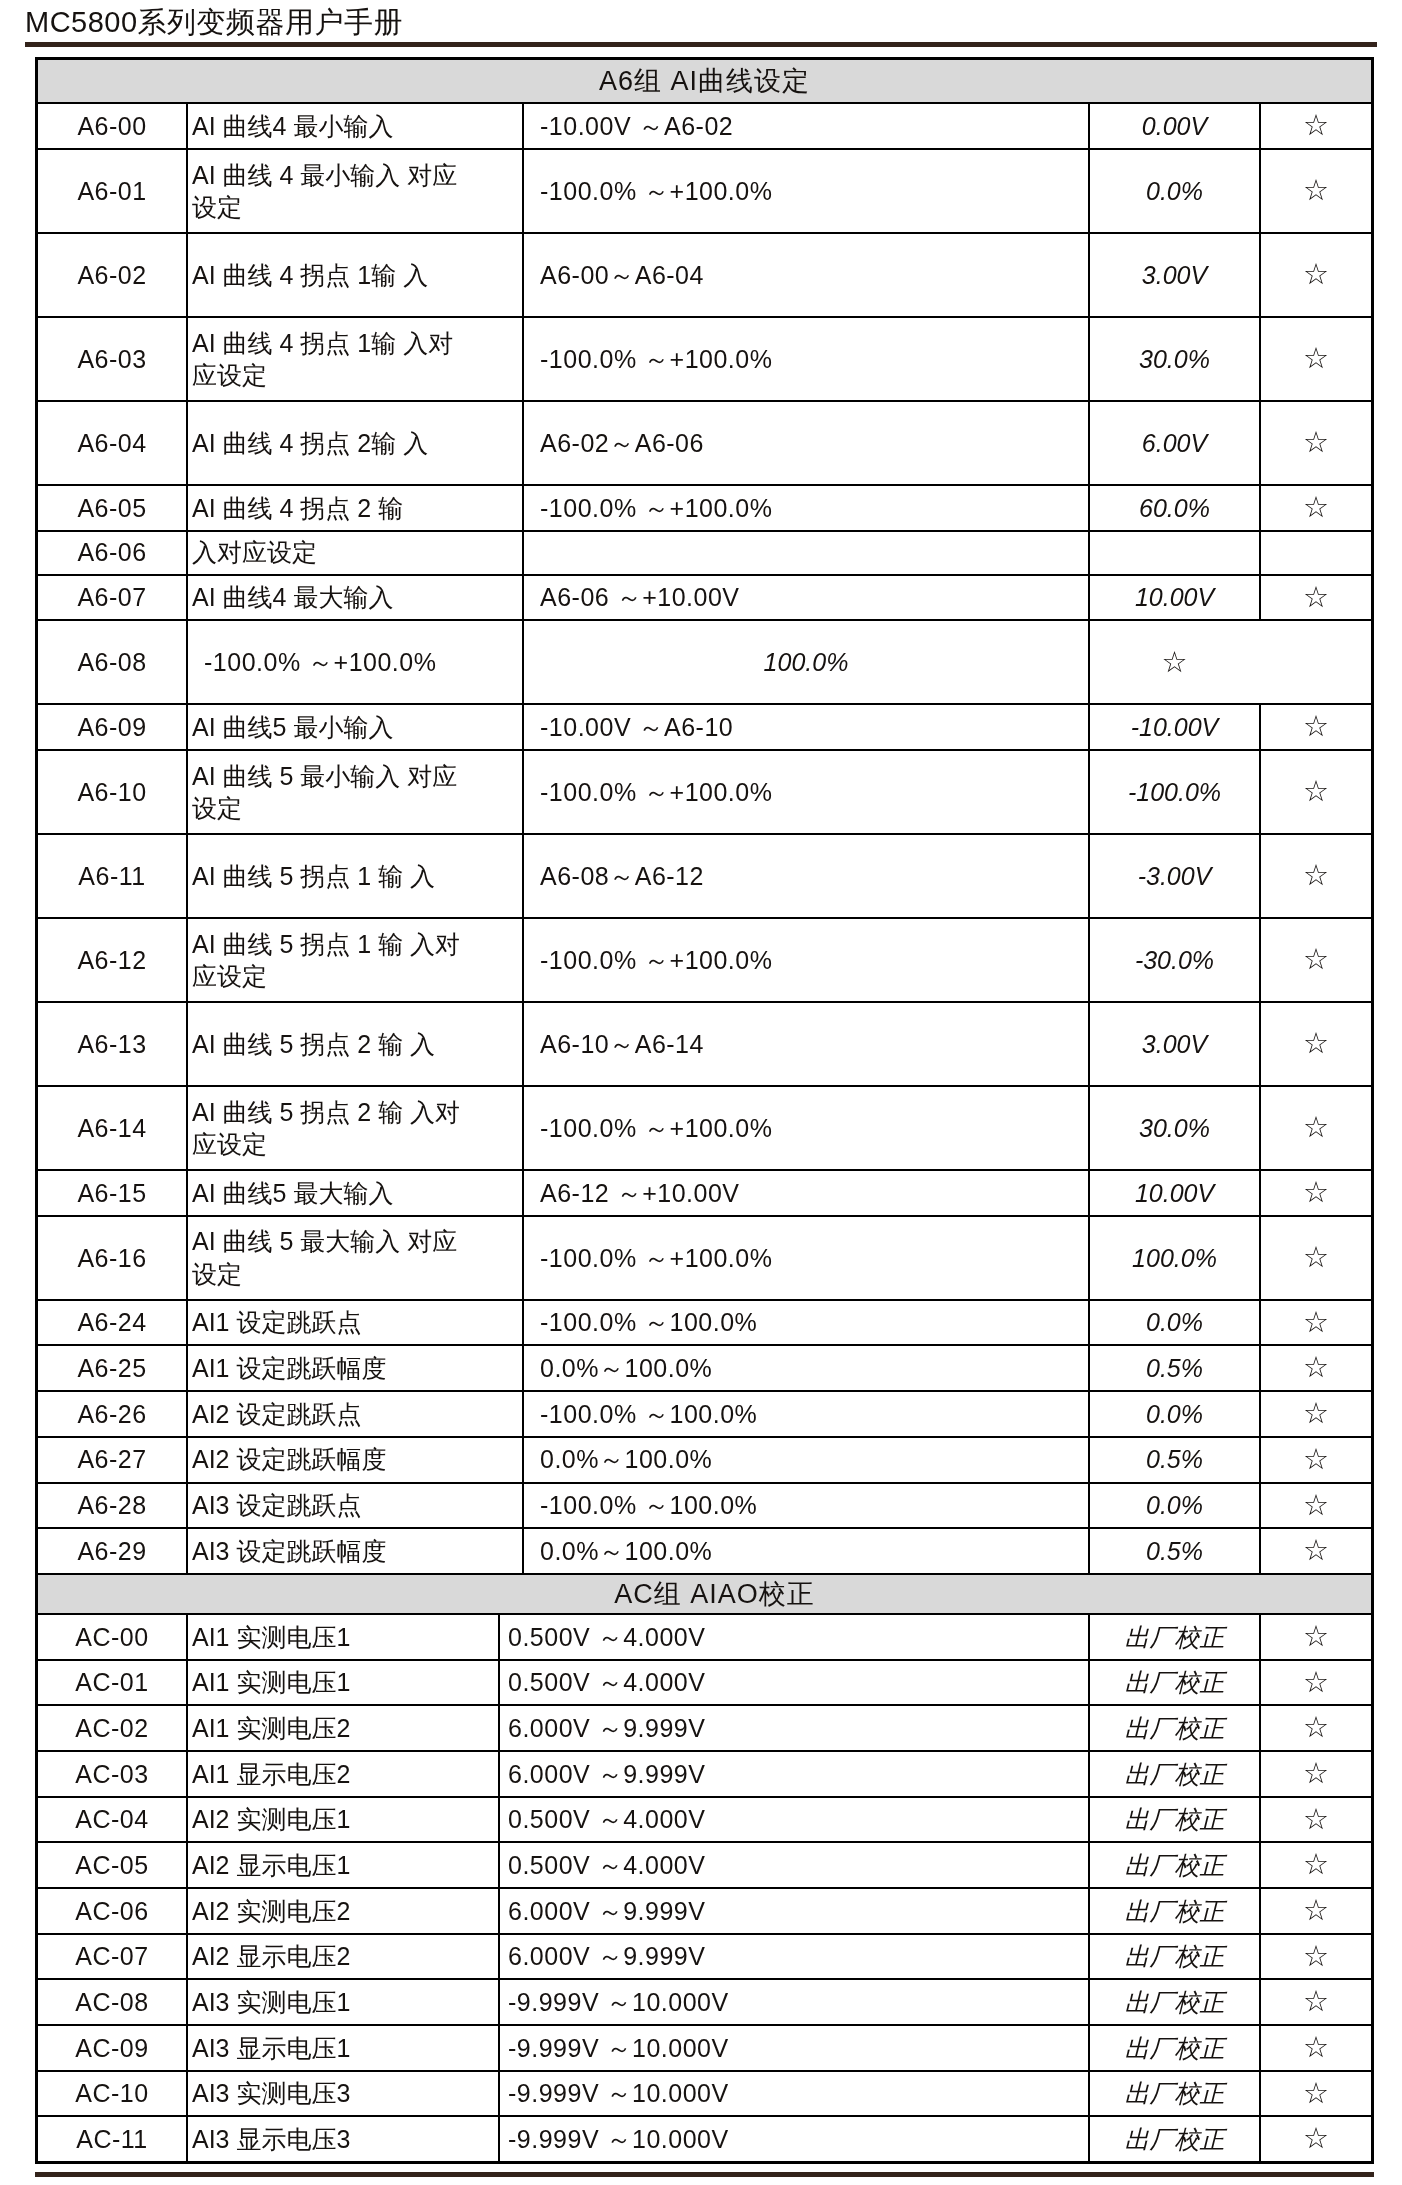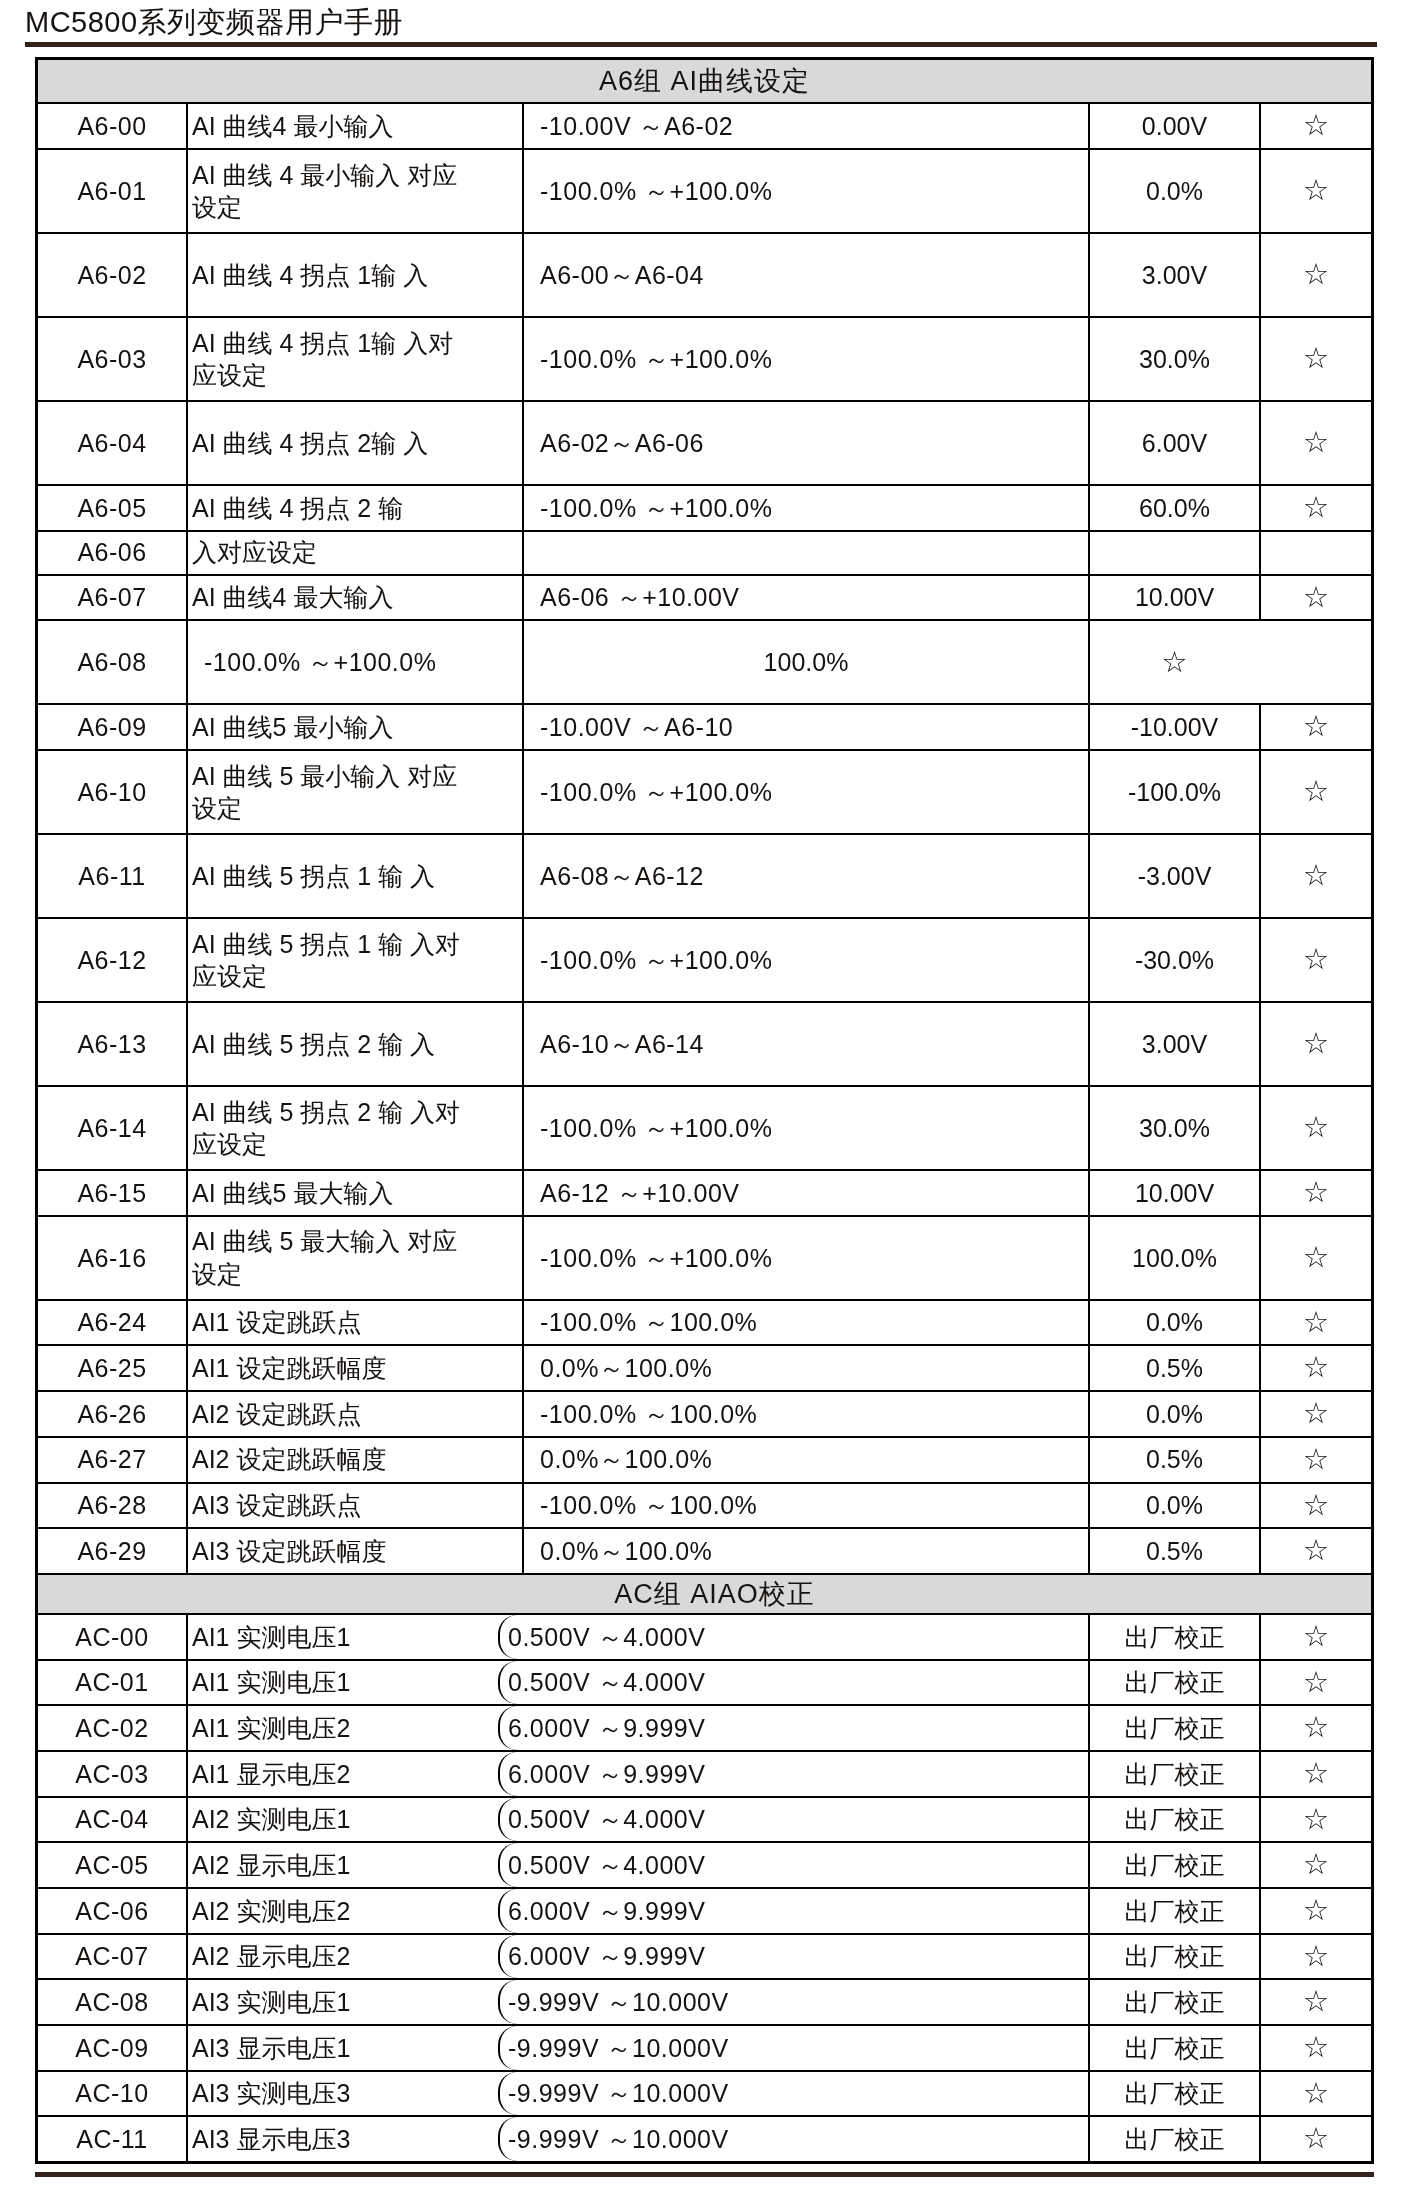--- a/index.html
+++ b/index.html
@@ -54,22 +54,22 @@
     display:flex;align-items:center;
     border-left:2px solid var(--border);
     font-size:25px;
     line-height:1.3;
     padding:3px 6px;
   }
   .cell:first-child{border-left:none;}
   .cell.code{justify-content:center;letter-spacing:0.5px;}
   .cell.name{padding:4px 56px 4px 4px;}
   .cell.range{padding:4px 8px 4px 16px;letter-spacing:0.5px;}
-  .sec-ac .cell.range{padding-left:8px;border-radius:19px;}
-  .cell.default{justify-content:center;}
+  .sec-ac .cell.range{padding-left:8px;}
+  .cell.default{justify-content:center;font-style:italic;}
   .cell.star{justify-content:center;font-size:29px;}
   .footer-rule{
     margin-left:10px;
     margin-top:8px;
     width:1339px;
     border-top:5px solid var(--rule);
   }
 </style>
 </head>
 <body>

